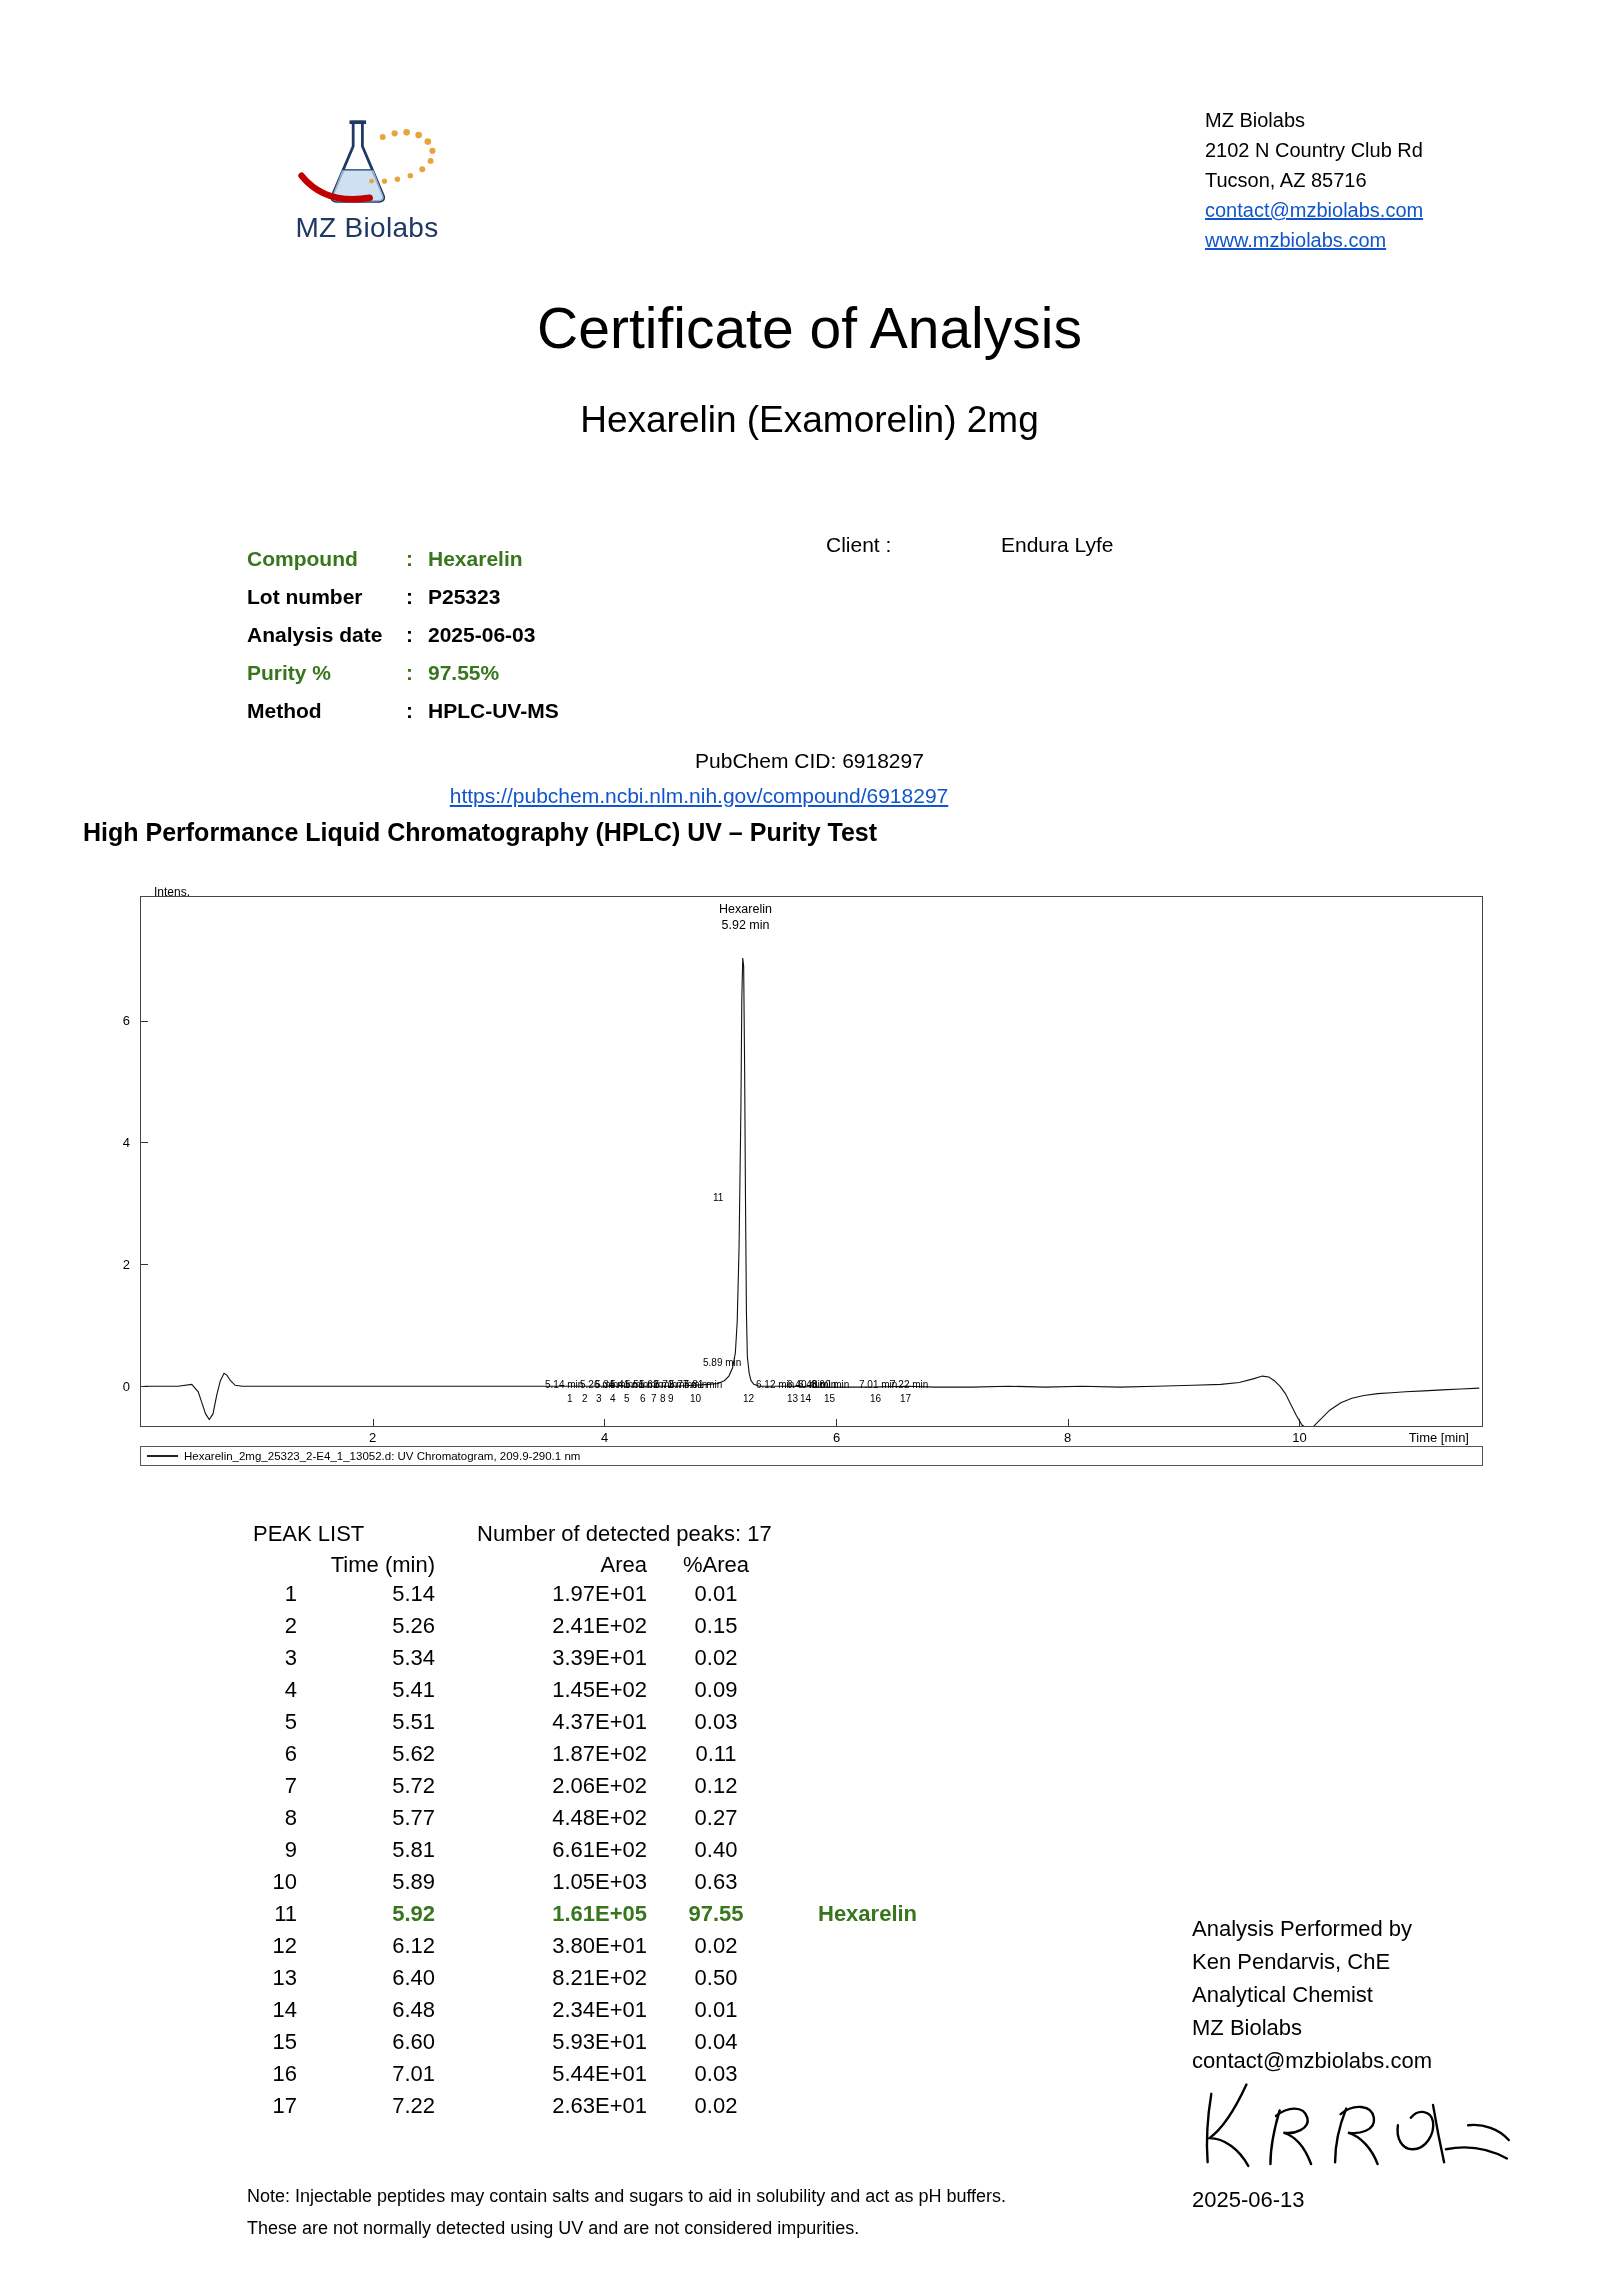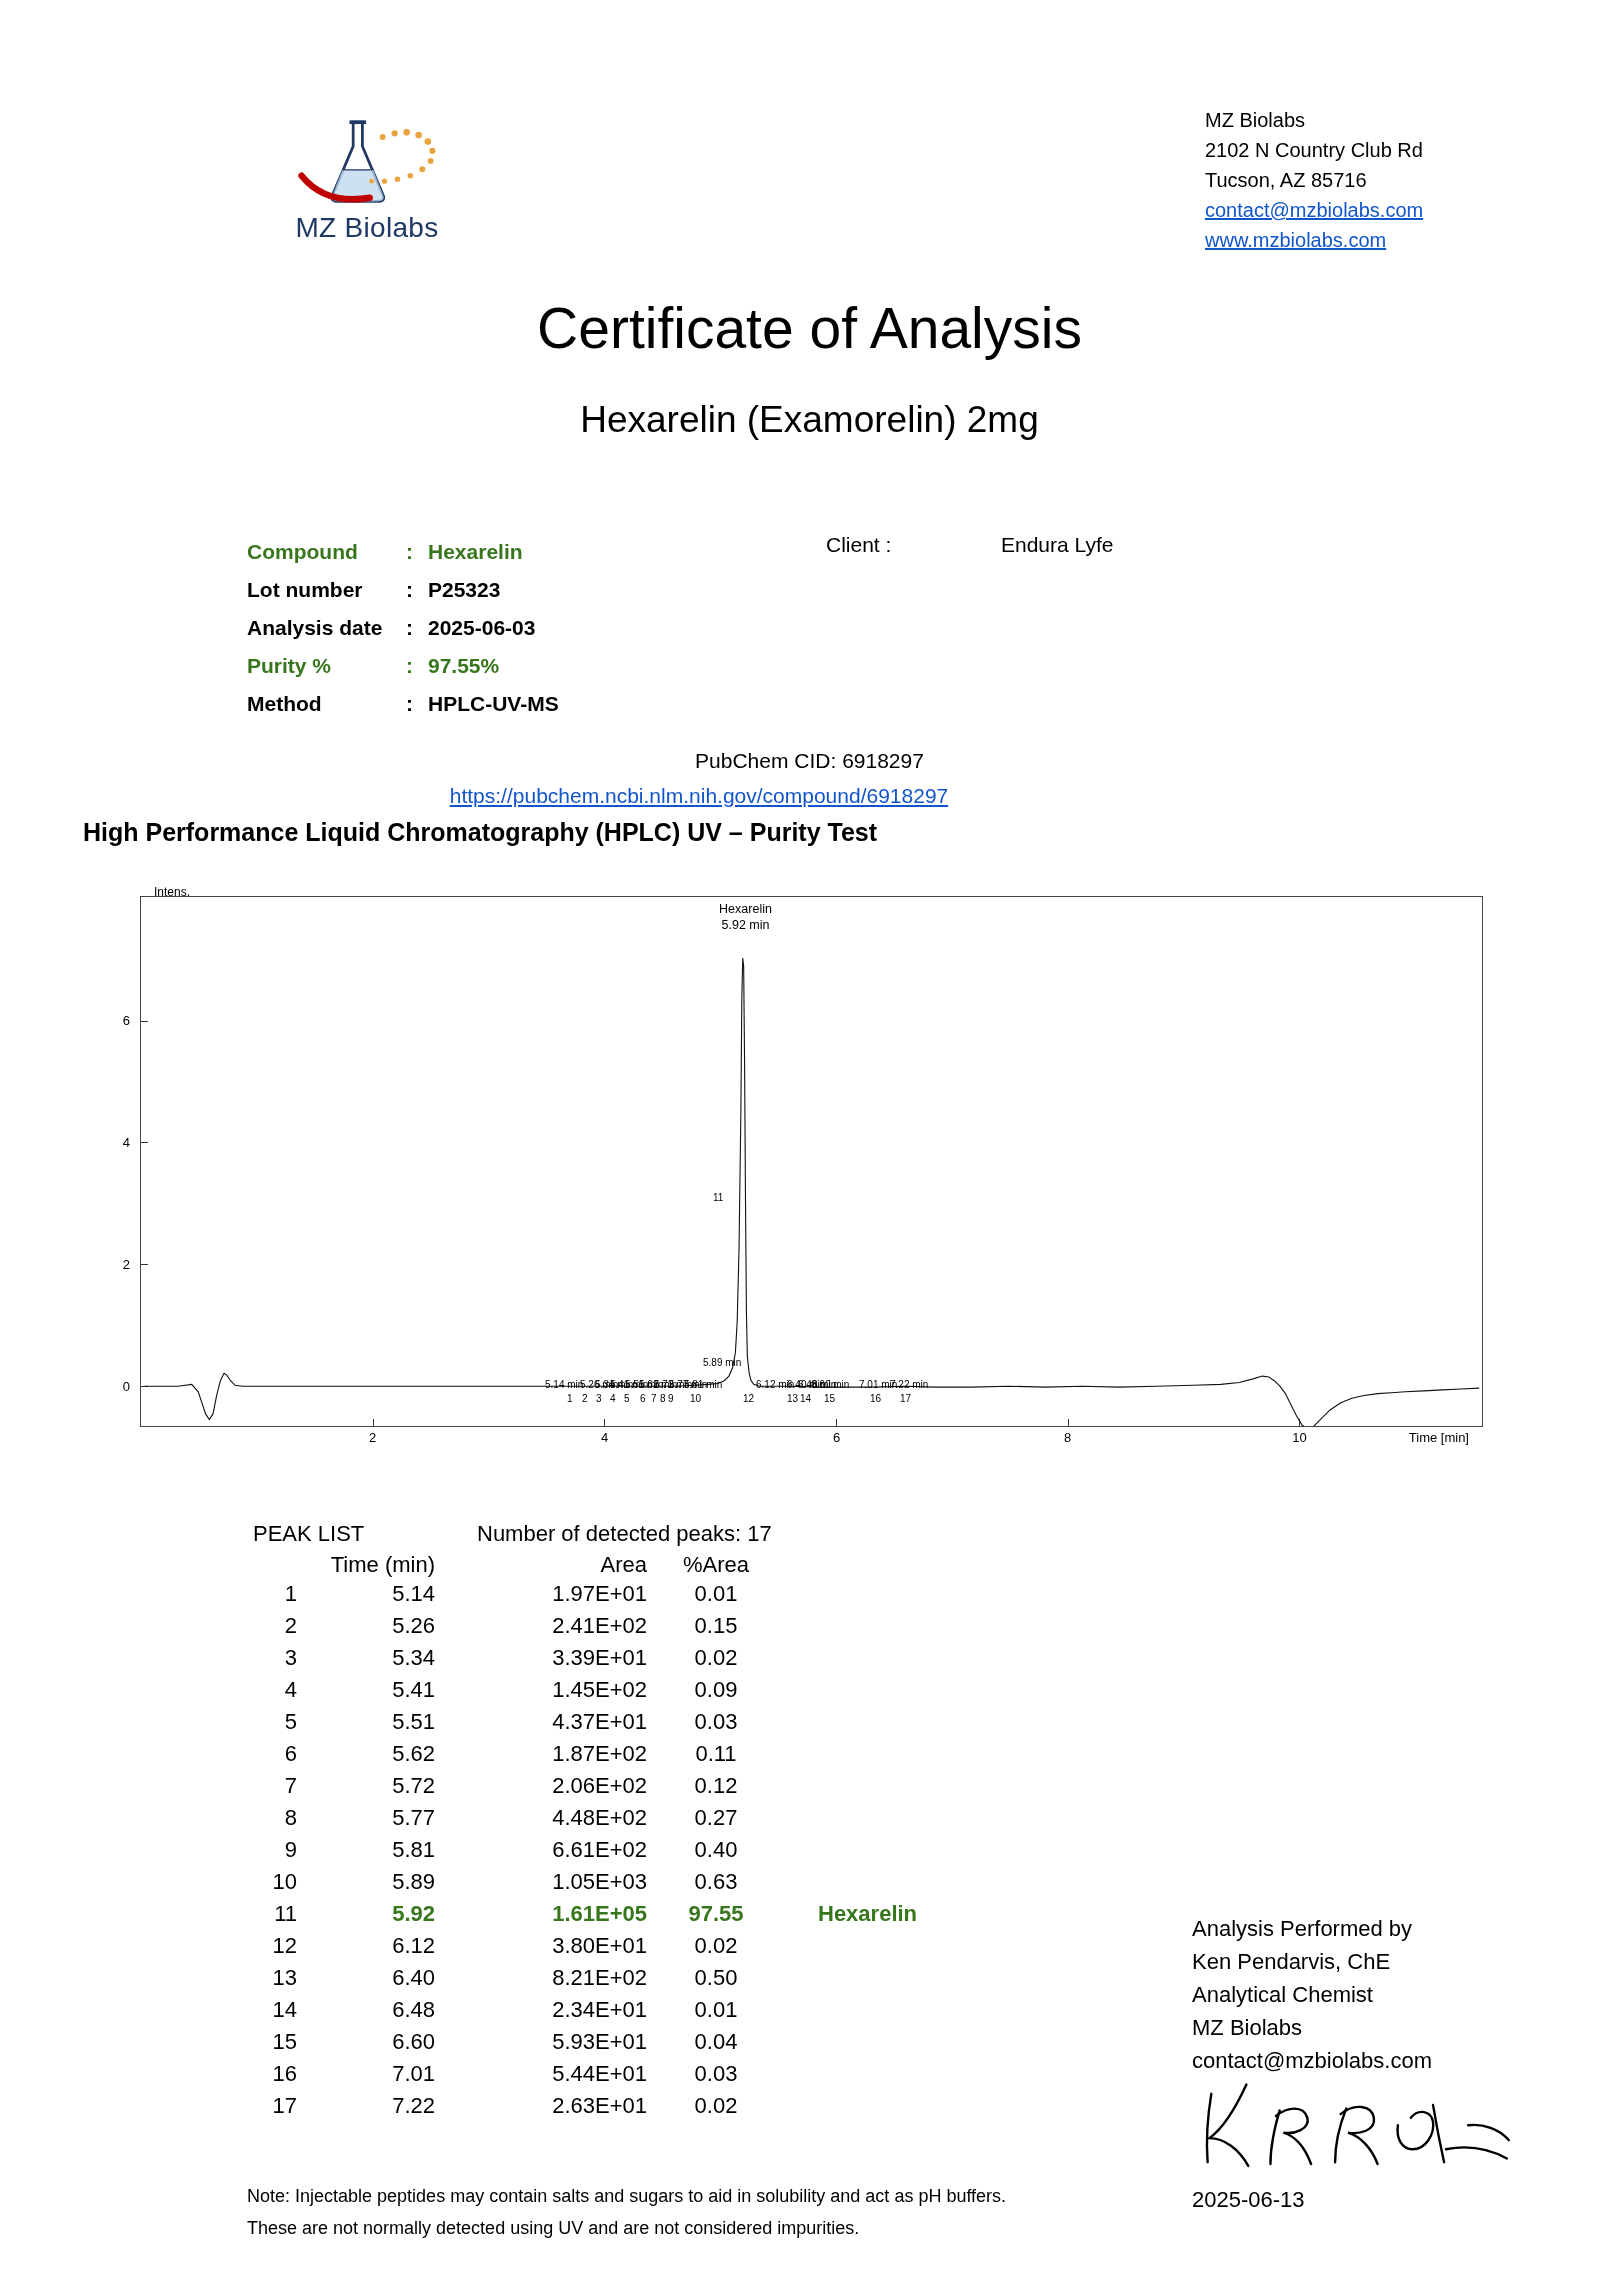--- a/index.html
+++ b/index.html
@@ -96,21 +96,21 @@
   .info {
     position: absolute;
     top: 533px;
     left: 247px;
     font-size: 21px;
     font-weight: bold;
   }
   .info-row {
     display: flex;
     height: 38px;
-    align-items: center;
+    align-items: flex-end;
   }
   .info-label { width: 159px; }
   .info-colon { width: 22px; }
   .info-value { }
   .green { color: #38761d; }
 
   .client-block {
     position: absolute;
     top: 533px;
     left: 826px;
@@ -468,20 +468,24 @@
       <div class="small-peak-label" style="left:527px; top:496px;">9</div>
       <div class="small-peak-label" style="left:549px; top:496px;">10</div>
       <div class="small-peak-label" style="left:602px; top:496px;">12</div>
       <div class="small-peak-label" style="left:646px; top:496px;">13</div>
       <div class="small-peak-label" style="left:659px; top:496px;">14</div>
       <div class="small-peak-label" style="left:683px; top:496px;">15</div>
       <div class="small-peak-label" style="left:729px; top:496px;">16</div>
       <div class="small-peak-label" style="left:759px; top:496px;">17</div>
     </div>
 
+    <div class="legend-bar">
+      <span class="legend-line"></span>
+      <span>Hexarelin_2mg_25323_2-E4_1_13052.d: UV Chromatogram, 209.9-290.1 nm</span>
+    </div>
   </div>
 
   <div class="peaklist">
     <div class="pl-head1">
       <div class="pl-title">PEAK LIST</div>
       <div class="pl-detected">Number of detected peaks: 17</div>
     </div>
     <div class="pl-head2">
       <div class="col-idx"></div>
       <div class="col-time">Time (min)</div>

